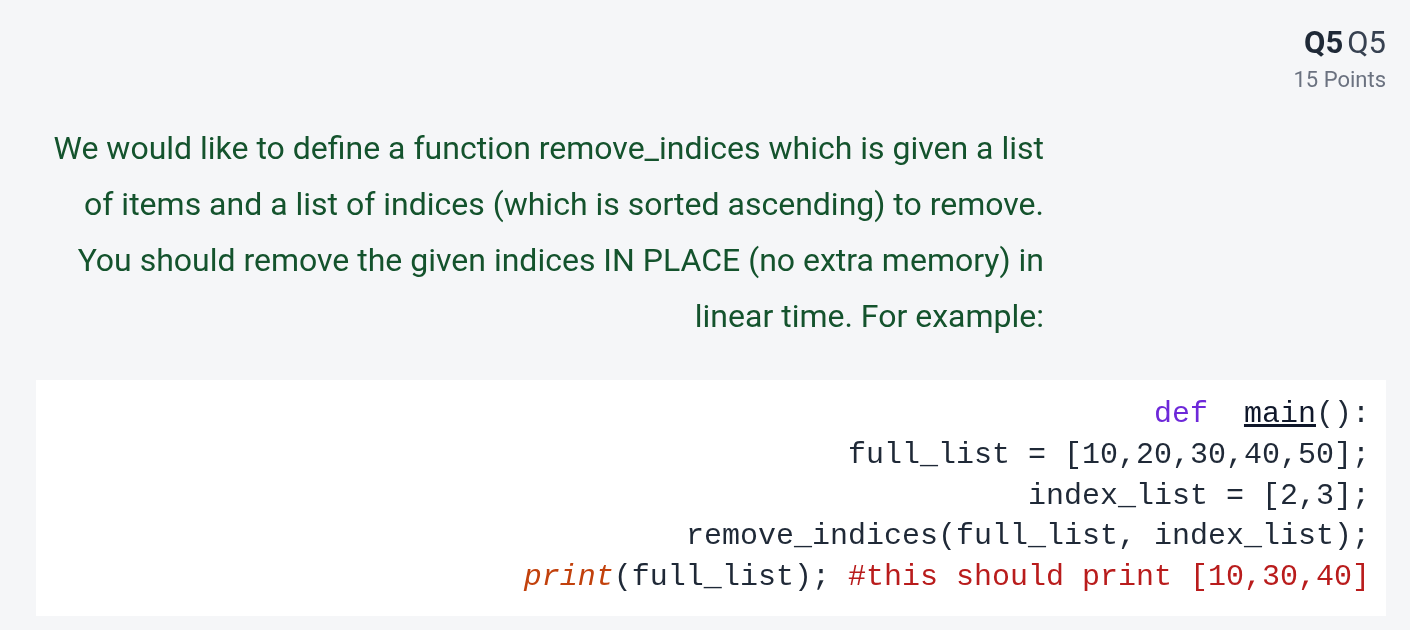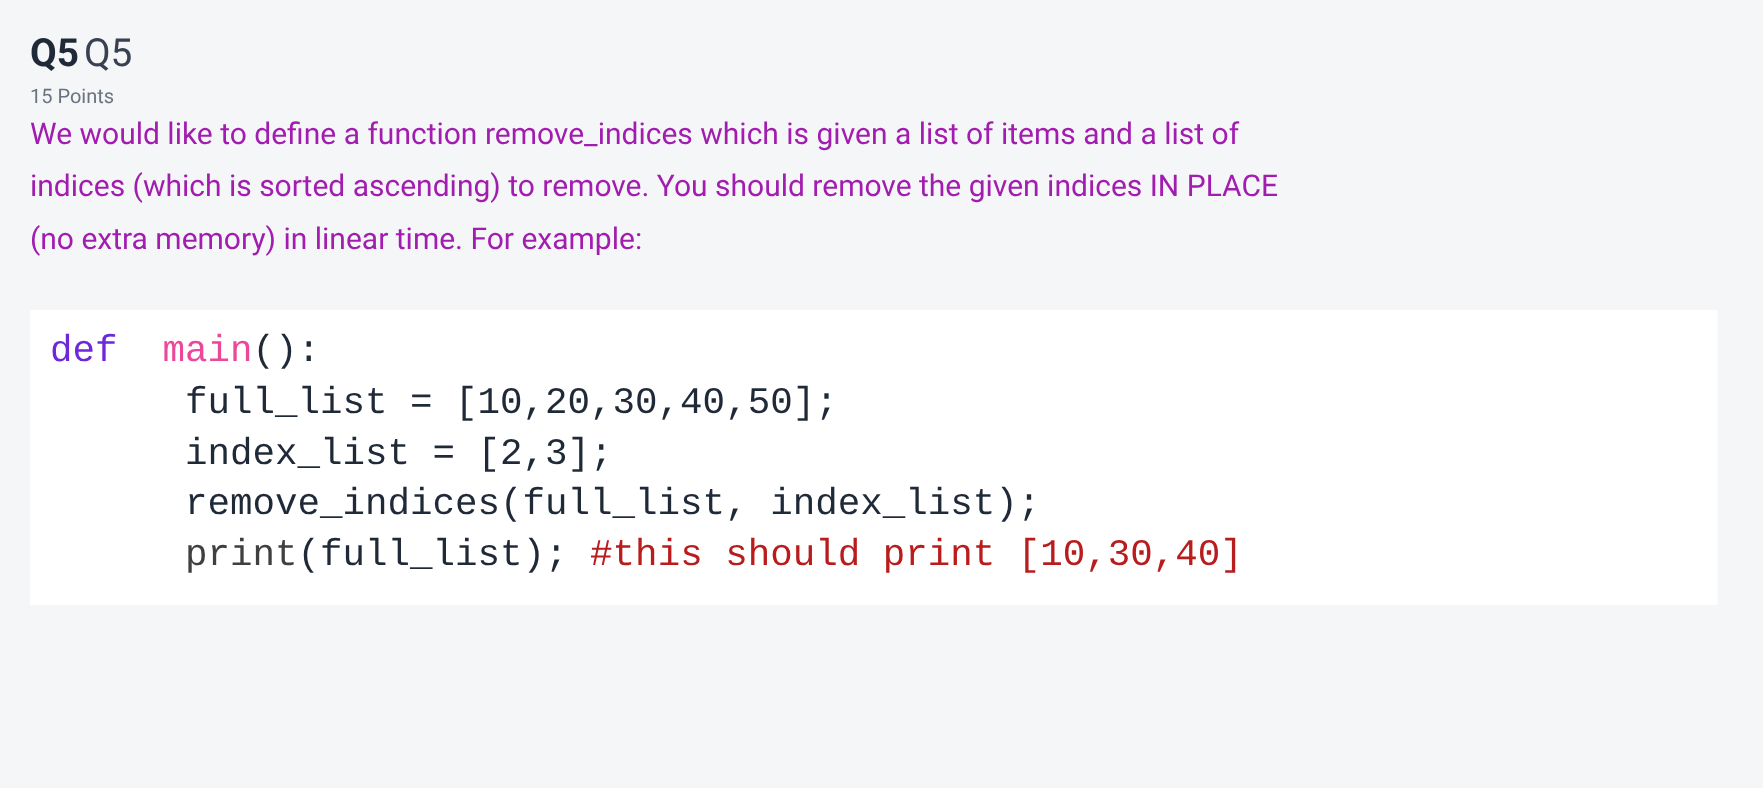--- a/index.html
+++ b/index.html
@@ -1,18 +1,19 @@
 <!DOCTYPE html>
 <html><head>
   <meta charset="utf-8">
   <style>
     * {
       margin: 0;
       padding: 0;
       box-sizing: border-box;
+      text-align: right;
     }
     body {
       font-family: -apple-system, BlinkMacSystemFont, "Segoe UI", Roboto, Helvetica, Arial, sans-serif;
       background-color: #f5f6f8;
       padding: 24px;
       width: 1410px;
       height: 630px;
       color: #2e3744;
     }
     .question-header {
@@ -22,49 +23,52 @@
       font-weight: 700;
       font-size: 31px;
       color: #1f2937;
     }
     .question-title {
       font-weight: 400;
       font-size: 31px;
       color: #374151;
     }
     .points {
-      font-size: 16px;
+      font-size: 22px;
       color: #6b7280;
+      margin-bottom: 28px;
     }
     .description {
-      font-size: 24px;
+      font-size: 32px;
       line-height: 1.75;
-      color: #a21caf;
+      color: #14532d;
       margin-bottom: 36px;
       max-width: 1020px;
     }
     .code-block {
       background-color: #ffffff;
       padding: 14px 16px 18px 16px;
       font-family: "Courier New", Courier, monospace;
       font-size: 30px;
       line-height: 1.36;
       white-space: pre;
       color: #1f2937;
       display: inline-block;
       min-width: 1350px;
     }
     .tok-keyword {
       color: #6d28d9; 
     }
     .tok-funcname {
-      color: #ec4899; 
+      color: #0f172a; 
+      text-decoration: underline;
     }
     .tok-builtin {
-      color: #404040; 
+      color: #c2410c; 
+      font-style: italic;
     }
     .tok-comment {
       color: #b91c1c; 
       margin-top: 28px;
     }
     .tok-default {
       color: #1f2937;
     }
   </style>
 </head>

